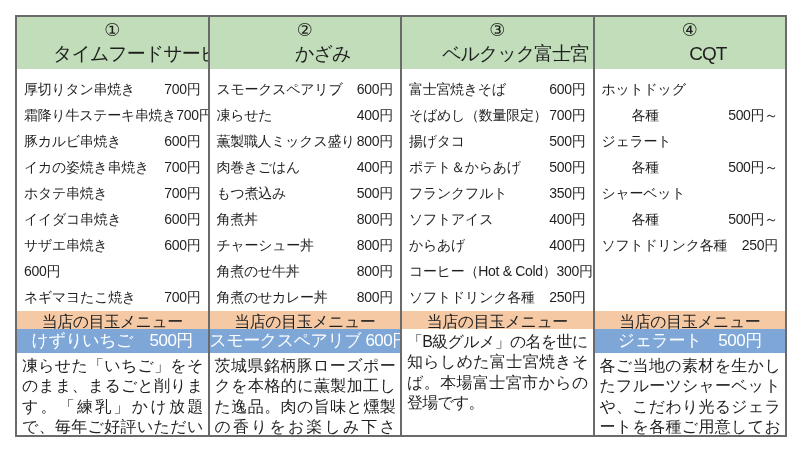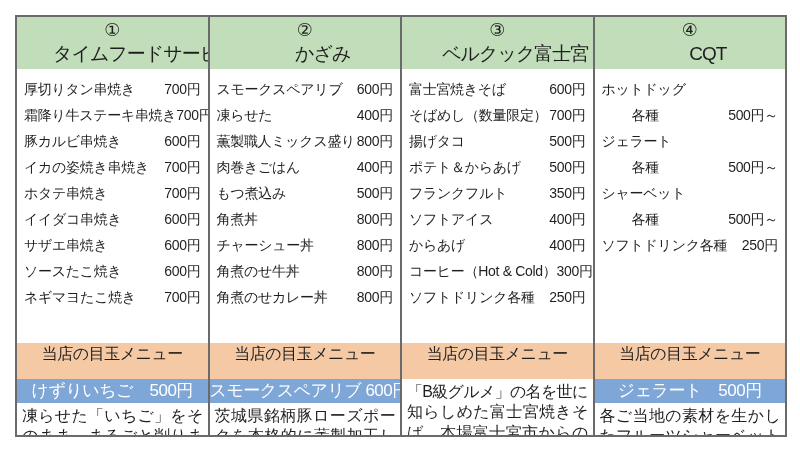--- a/index.html
+++ b/index.html
@@ -50,42 +50,42 @@
   .stall-name {
     font-size: 19px;
     line-height: 25px;
     letter-spacing: -1px;
     white-space: nowrap;
     margin-left: 36px;
   }
 
   .items {
     flex: 0 0 auto;
-    height: 274px;
+    height: 242px;
     margin: 0;
     padding: 8px 7px 16px 7px;
     list-style: none;
     overflow: hidden;
   }
   .item-row {
     display: flex;
     justify-content: space-between;
     align-items: center;
     height: 26px;
     font-size: 14px;
     letter-spacing: -0.3px;
     white-space: nowrap;
   }
   .item-name { text-align: left; }
   .item-row.indent .item-name { padding-left: 30px; text-align: right; }
   .item-price { text-align: center; }
 
   .featured-header {
     flex: 0 0 auto;
-    height: 36px;
+    height: 18px;
     background: var(--salmon);
     text-align: center;
     font-size: 16px;
     line-height: 22px;
     letter-spacing: -0.5px;
     white-space: nowrap;
     overflow: hidden;
   }
   .featured-item {
     flex: 0 0 auto;
@@ -143,21 +143,20 @@
         </li>
         <li class="item-row">
           <span class="item-name">イイダコ串焼き</span>
           <span class="item-price">600円</span>
         </li>
         <li class="item-row">
           <span class="item-name">サザエ串焼き</span>
           <span class="item-price">600円</span>
         </li>
         <li class="item-row">
-          <span class="item-name">ソースたこ焼き</span>
           <span class="item-price">600円</span>
         </li>
         <li class="item-row">
           <span class="item-name">ネギマヨたこ焼き</span>
           <span class="item-price">700円</span>
         </li>
       </ul>
     <div class="featured-header">当店の目玉メニュー</div>
     <div class="featured-item">けずりいちご　500円</div>
     <p class="description">凍らせた「いちご」をそのまま、まるごと削ります。「練乳」かけ放題で、毎年ご好評いただいております。</p>

